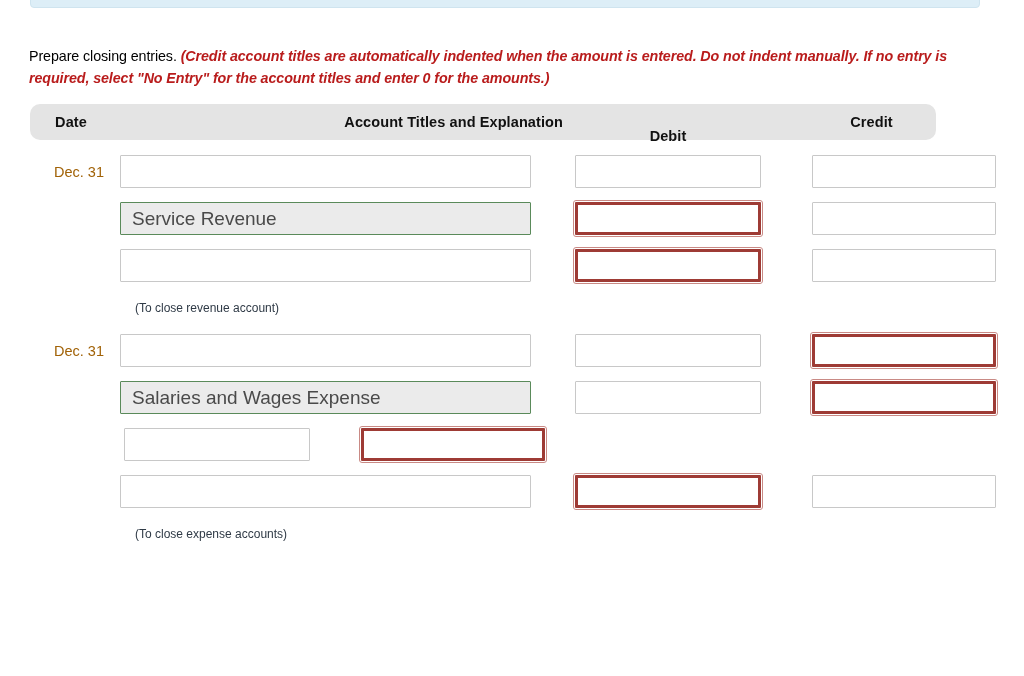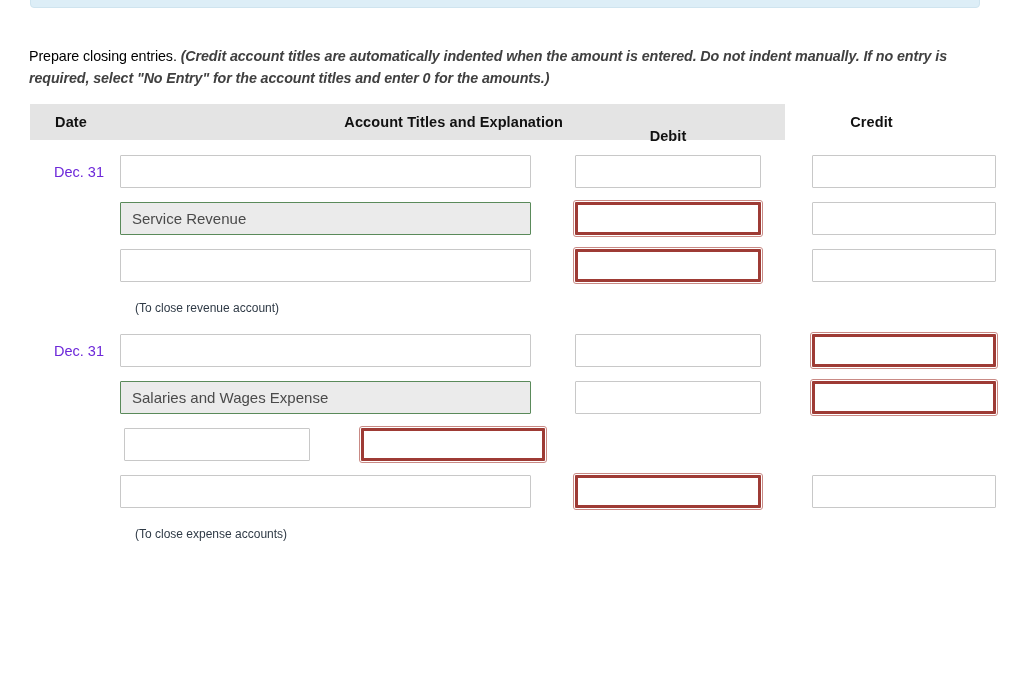--- a/index.html
+++ b/index.html
@@ -38,37 +38,38 @@
     width: 965px;
     font-size: 14.3px;
     line-height: 22px;
     color: #2b2b2b;
     letter-spacing: -0.1px;
   }
   .instructions .plain {
     color: #000000;
   }
   .instructions .hint {
-    color: #404040;
+    color: #b91c1c;
     font-weight: bold;
     font-style: italic;
   }
 
   
   .journal {
     position: absolute;
     left: 30px;
     top: 104px;
     width: 950px;
   }
 
   .jrow {
     display: flex;
     align-items: center;
-    width: 755px;
+    width: 906px;
+    border-radius: 10px;
   }
 
   .col-date   { width: 82px;  flex: 0 0 82px; }
   .col-acct   { width: 451px; flex: 0 0 451px; }
   .col-debit  { width: 218px; flex: 0 0 218px; }
   .col-credit { width: 199px; flex: 0 0 199px; }
 
   
   .jhead {
     height: 36px;
@@ -85,35 +86,35 @@
   .jhead .col-acct  { text-align: right; padding-left: 7px; }
   .jhead .col-debit { text-align: center; padding-right: 8px; margin-top: 28px;}
   .jhead .col-credit{ text-align: center; padding-right: 18px;}
 
   
   .jbody-row {
     height: 47px;
   }
   .date-label {
     font-size: 14.5px;
-    color: #6d28d9;
+    color: #a16207;
     text-align: right;
     padding-right: 8px;
     white-space: nowrap;
   }
 
   .fld {
     height: 33px;
     background: #ffffff;
     border: 1px solid #c8c8c8;
     border-radius: 1px;
     display: flex;
     align-items: center;
     padding: 0 11px;
-    font-size: 15px;
+    font-size: 19px;
     color: #4c4c4c;
     white-space: nowrap;
     overflow: hidden;
   }
   .fld.acct   { width: 411px; margin-left: 8px; }
   .fld.amount { width: 186px; margin-left: 12px; }
   .fld.credit-amount { width: 184px; margin-left: 31px; }
 
   
   .fld.filled {

